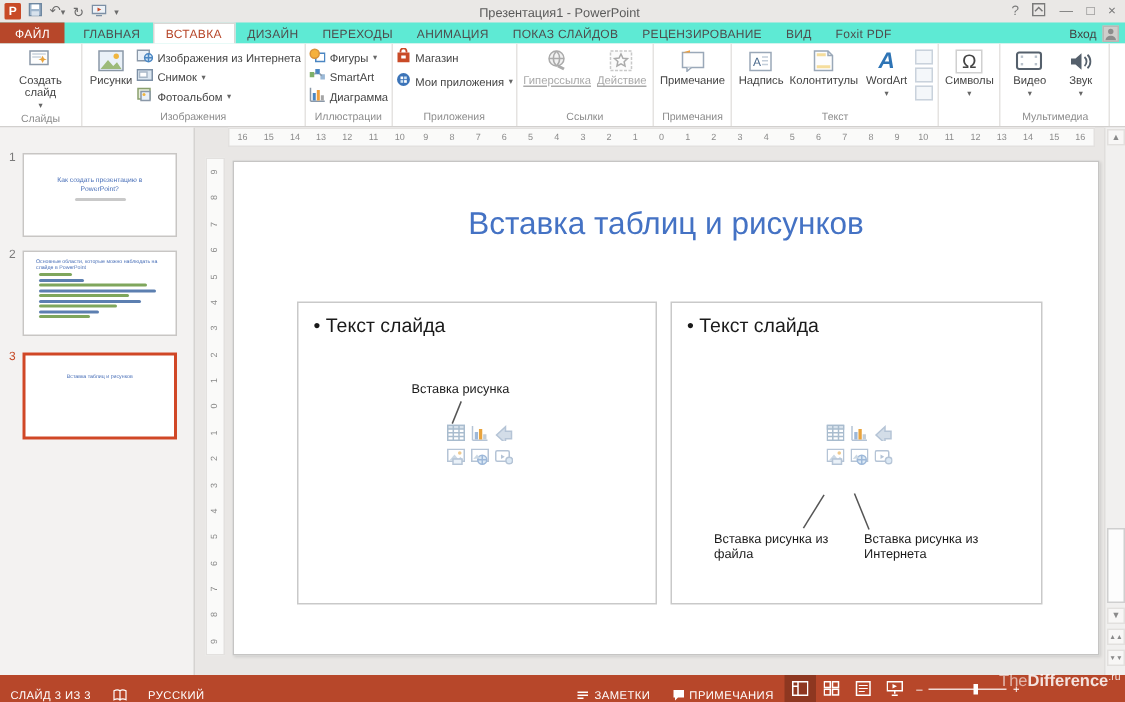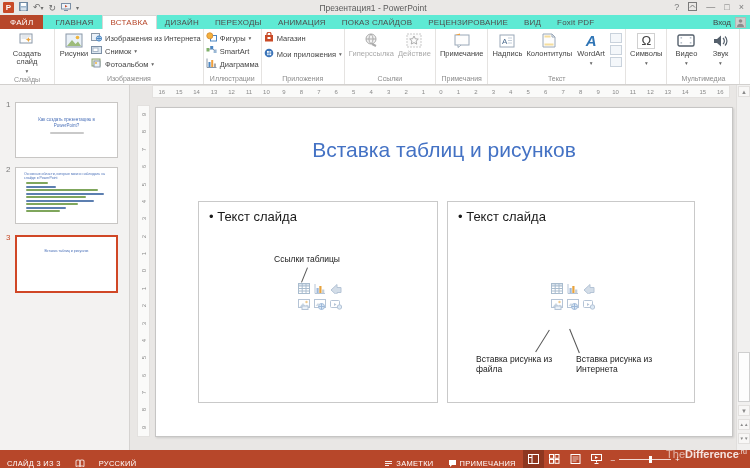--- a/index.html
+++ b/index.html
@@ -26,21 +26,21 @@
 
   
   .ribbon { position:absolute; left:0; top:29px; width:750px; height:56px; background:#fff; border-bottom:1px solid #D2D0CE; display:flex; }
   .rgroup { display:flex; flex-direction:column; border-right:1px solid #E5E3E1; padding:1px 2px 0 2px; }
   .rgroup-content { flex:1; display:flex; align-items:flex-start; }
   .rgroup-label { height:10px; font-size:7px; color:#8C8C8C; text-align:center; line-height:10px; white-space:nowrap; }
   .btn-lg { display:flex; flex-direction:column; align-items:center; font-size:7.5px; color:#444; text-align:center; padding:2px 2px 0 2px; line-height:8px; min-width:34px; }
   .btn-lg .ic { height:17px; display:flex; align-items:center; justify-content:center; margin-bottom:1px; }
   .btn-lg .lbl { max-width:46px; }
   .btn-lg .arrow { font-size:5.5px; color:#666; margin-top:1px; }
-  .btn-lg.disabled { color:#A9A9A9; }
+  .btn-lg.disabled { color:#A9A9A9;text-decoration:underline; }
   .smallcol { display:flex; flex-direction:column; justify-content:flex-start; gap:1px; padding-top:2px; }
   .btn-sm { display:flex; align-items:center; gap:3px; font-size:7.5px; color:#444; height:12px; white-space:nowrap; }
   .btn-sm .arrow { font-size:5.5px; color:#666; }
   .tinycol { display:flex; flex-direction:column; gap:2px; padding:3px 1px 0 2px; }
   .tinybtn { width:12px; height:10px; border:1px solid #C9D2DC; background:#F4F7FA; }
   .collapse-ribbon { position:absolute; right:6px; top:73px; font-size:7px; color:#8C8C8C; }
   .wordart-letter { font-size:15px; font-weight:bold; font-style:italic; color:#2E74B5; line-height:15px; }
   .omega { font-size:13px; color:#444; border:1px solid #D0D0D0; padding:0 3px; line-height:14px; background:#fff; }
 
   
@@ -453,21 +453,21 @@
       </div>
     <div class="vruler">
         <span id="vruler-nums" style="display:contents"><span>9</span><span>8</span><span>7</span><span>6</span><span>5</span><span>4</span><span>3</span><span>2</span><span>1</span><span>0</span><span>1</span><span>2</span><span>3</span><span>4</span><span>5</span><span>6</span><span>7</span><span>8</span><span>9</span></span>
       </div>
 
     <div class="canvas-slide">
       <div class="slide-title">Вставка таблиц и рисунков</div>
 
       <div class="ph ph-left">
         <div class="ph-bullet">Текст слайда</div>
-        <div class="anno" style="left:58px; top:53px; width:100px; text-align:center;">Ссылки таблицы</div>
+        <div class="anno" style="left:58px; top:53px; width:100px; text-align:center;">Вставка рисунка</div>
         <div class="anno-line" style="left:105px; top:65px; height:16px; transform:rotate(22deg);"></div>
         <div class="icon-grid" style="left:98px; top:80px;">
           <span class="pi">
               <svg width="12" height="11" viewBox="0 0 12 11">
                 <rect x="0.5" y="0.5" width="11" height="10" fill="#fff" stroke="#A9BCCE"></rect>
                 <rect x="0.5" y="0.5" width="11" height="2.5" fill="#D8E2EC" stroke="#A9BCCE"></rect>
                 <path d="M0.5 5.5h11M0.5 8h11M4.2 0.5v10M8 0.5v10" stroke="#A9BCCE"></path>
               </svg>
             </span>
           <span class="pi">

